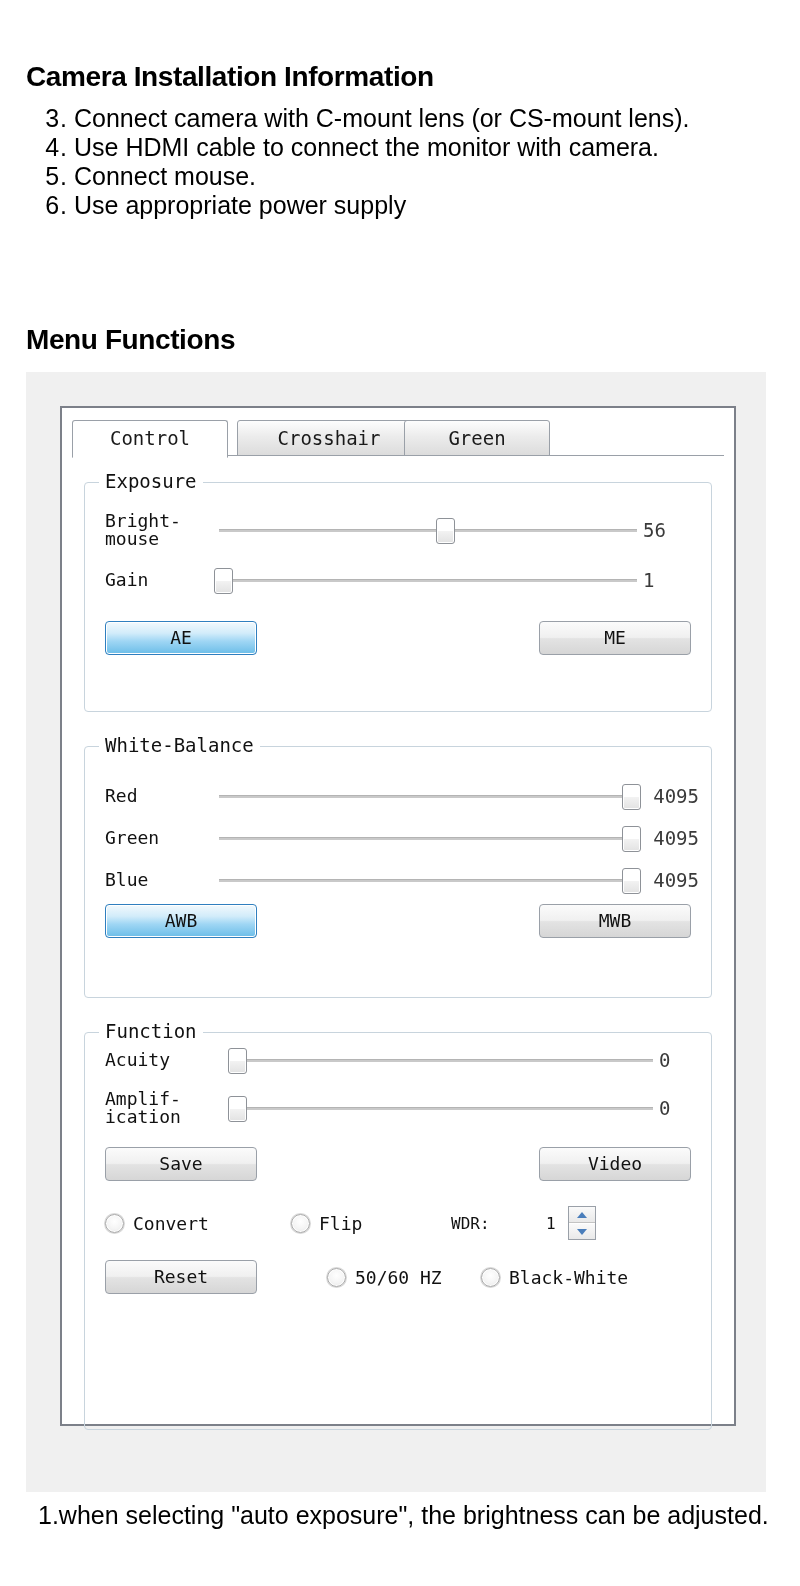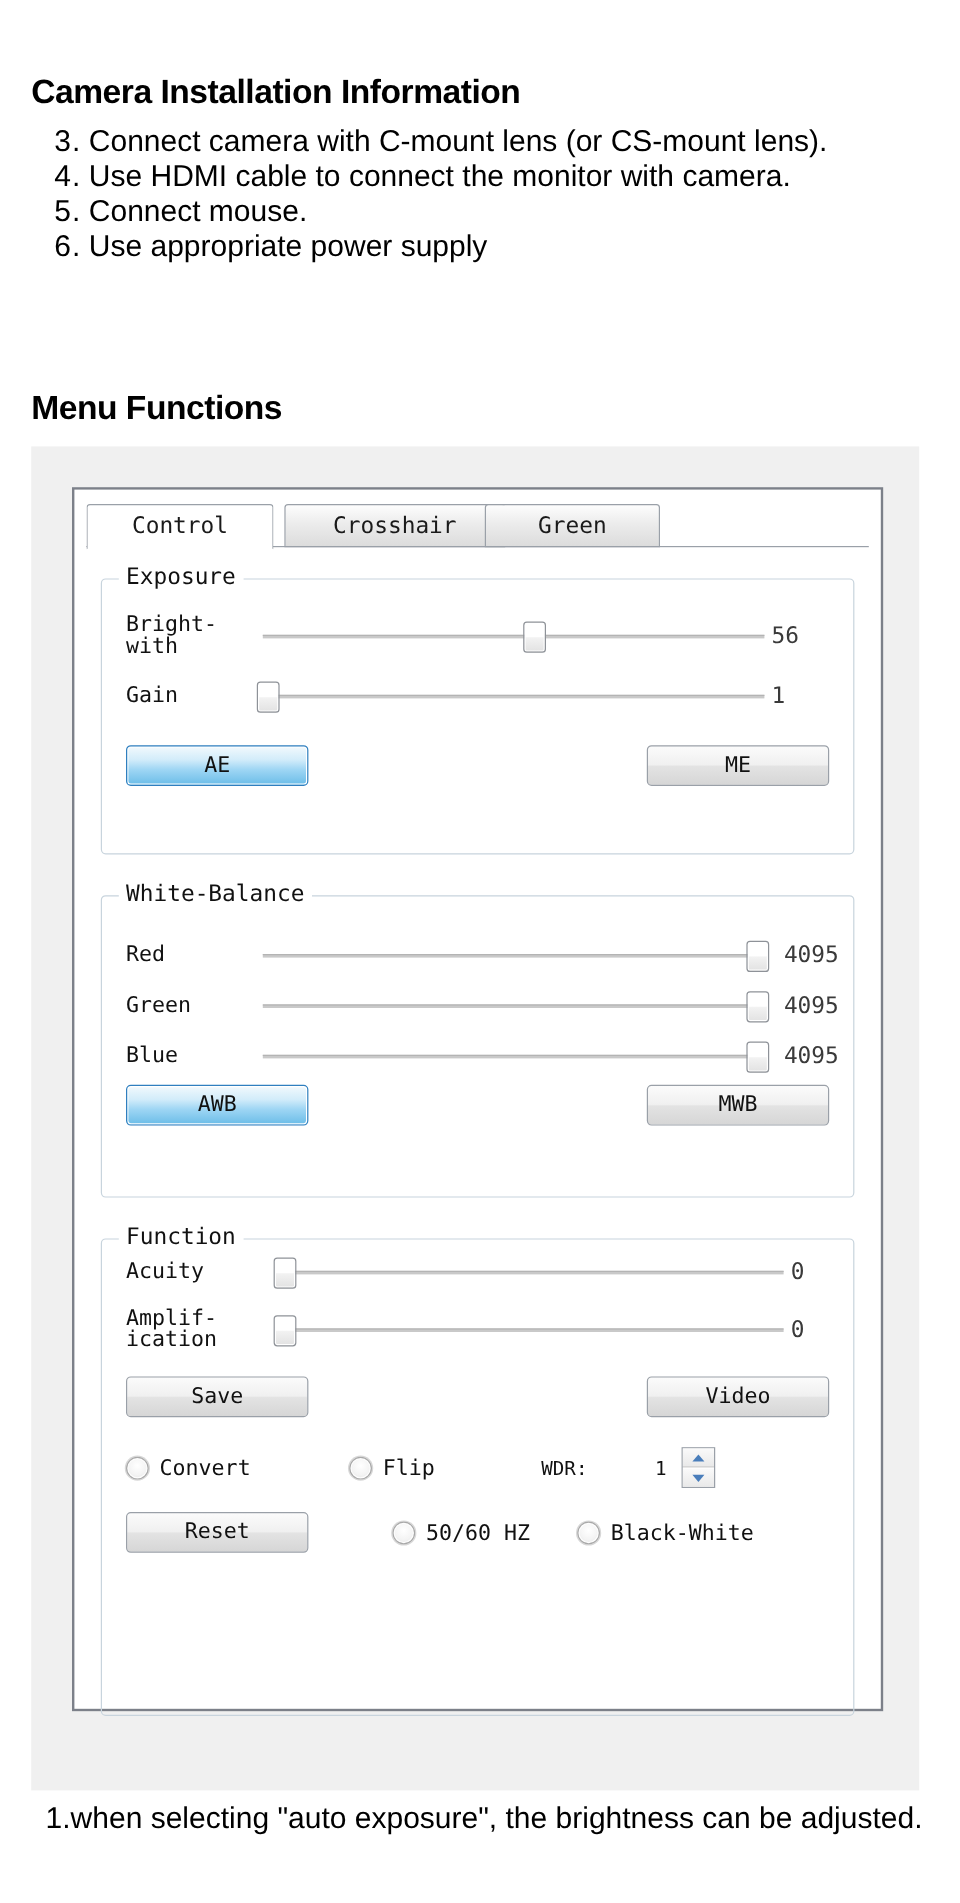--- a/index.html
+++ b/index.html
@@ -317,21 +317,21 @@
       <div class="tab active" id="tab-control">Control</div>
       <div class="tab inactive" id="tab-crosshair">Crosshair</div>
       <div class="tab inactive" id="tab-system">Green</div>
     </div>
 
     <div class="group" style="margin-top:26px; height:230px;">
       <div class="group-title">Exposure</div>
 
       <div class="srow" style="margin-top:26px;">
         <div class="slabel" style="width:108px;">Bright-
-with</div>
+mouse</div>
         <div class="slider">
           <div class="track"></div>
           <div class="knob" style="left: 54%;"></div>
         </div>
         <div class="sval" style="width:56px;">56</div>
       </div>
 
       <div class="srow" style="margin-top:8px;">
         <div class="slabel" style="width:108px;">Gain</div>
         <div class="slider">

